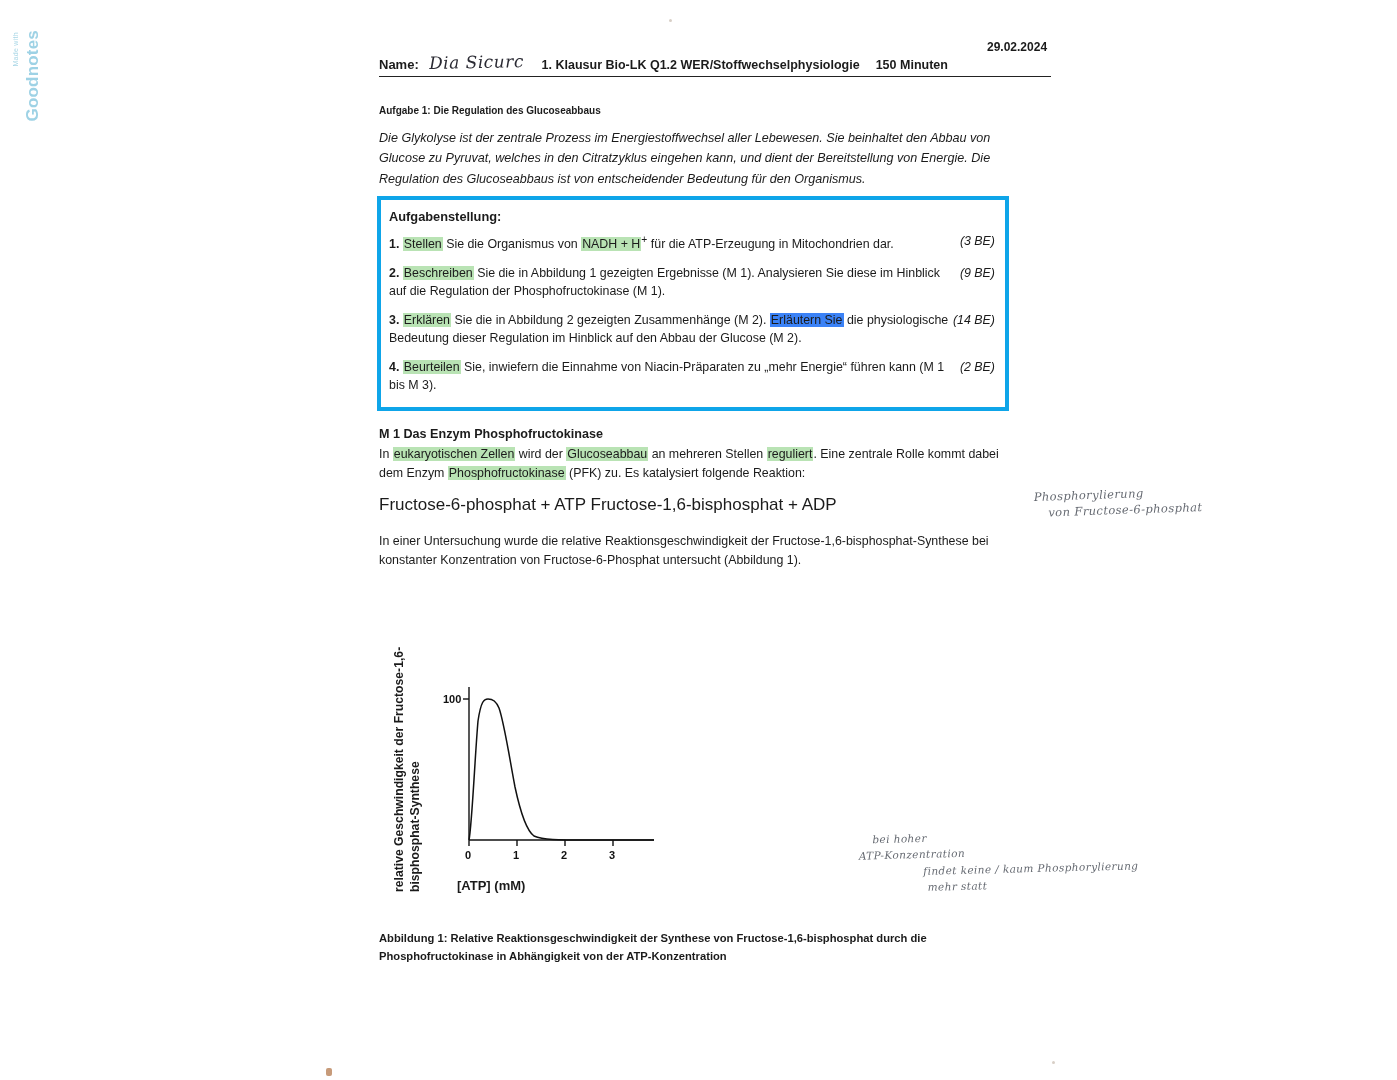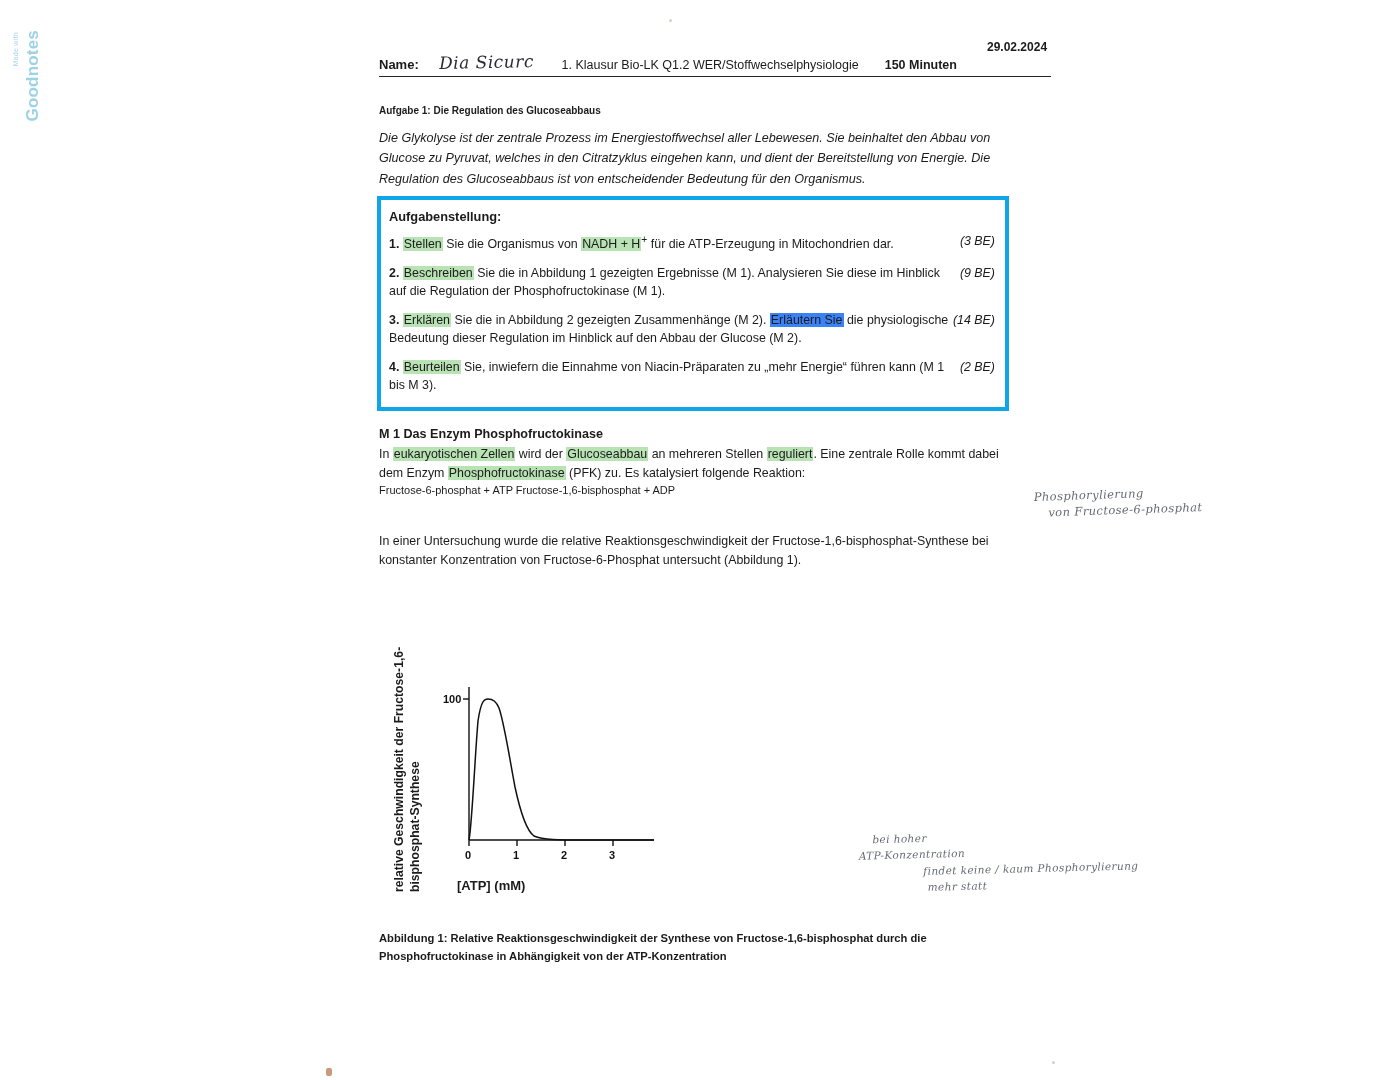--- a/index.html
+++ b/index.html
@@ -61,34 +61,34 @@
     border-radius: 50%;
   }
 
   
   .header-row {
     position: absolute;
     left: 57px; top: 52px;
     width: 675px;
     display: flex;
     align-items: flex-end;
-    gap: 16px;
+    gap: 6px;
     font-size: 12.5px;
   }
   .header-row .lbl { font-weight: bold; font-size: 13px; }
   .hand-name {
     font-family: "DejaVu Serif", serif;
     font-style: italic;
     font-size: 17px;
     color: #2a2a33;
     letter-spacing: .5px;
     transform: rotate(-1.2deg);
     padding: 0 6px 0 4px;
   }
-  .header-meta { font-weight: normal; font-size: 12.5px; margin-left: 6px; }
+  .header-meta { font-weight: bold; font-size: 12.5px; margin-left: 6px; }
   .header-minutes { font-weight: bold; font-size: 12.5px; margin-left: 10px; }
   .header-date {
     position: absolute; left: 665px; top: 40px;
     font-weight: bold; font-size: 12px;
   }
   .header-underline {
     position: absolute; left: 57px; top: 76px;
     width: 672px; height: 1px; background: #222;
   }
 
@@ -116,21 +116,21 @@
   .task-item { position: relative; margin: 0 0 11px 0; }
   .task-item:last-child { margin-bottom: 2px; }
   .task-item .num { font-weight: bold; }
   .be { float: right; font-style: italic; }
   .hl { background: #b9e3b4; padding: 0 1px; text-align: center; }
   .hl-soft { background: #3b82f6; padding: 0 1px; }
 
   
   .m1-title { position: absolute; left: 57px; top: 427px; font-size: 12.6px; font-weight: bold; }
   .m1-text { position: absolute; left: 57px; top: 445px; width: 630px; font-size: 12.4px; line-height: 1.55; }
-  .reaction { position: absolute; left: 57px; top: 484px; font-size: 11px; }
+  .reaction { position: absolute; left: 57px; top: 495px; font-size: 17px; }
   .m1-text2 { position: absolute; left: 57px; top: 532px; width: 630px; font-size: 12.4px; line-height: 1.55; }
 
   .hand-note {
     position: absolute;
     font-family: "DejaVu Serif", serif;
     color: #4a4f58;
     font-style: italic;
     letter-spacing: .4px;
     opacity: .85;
   }

